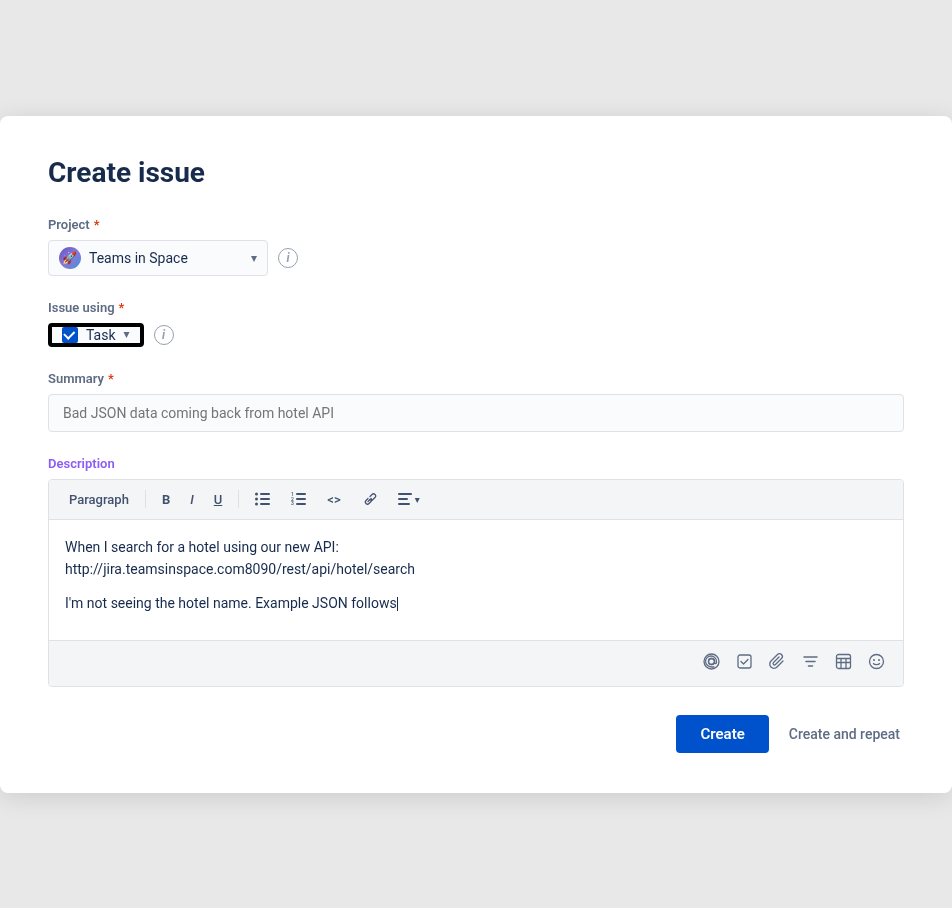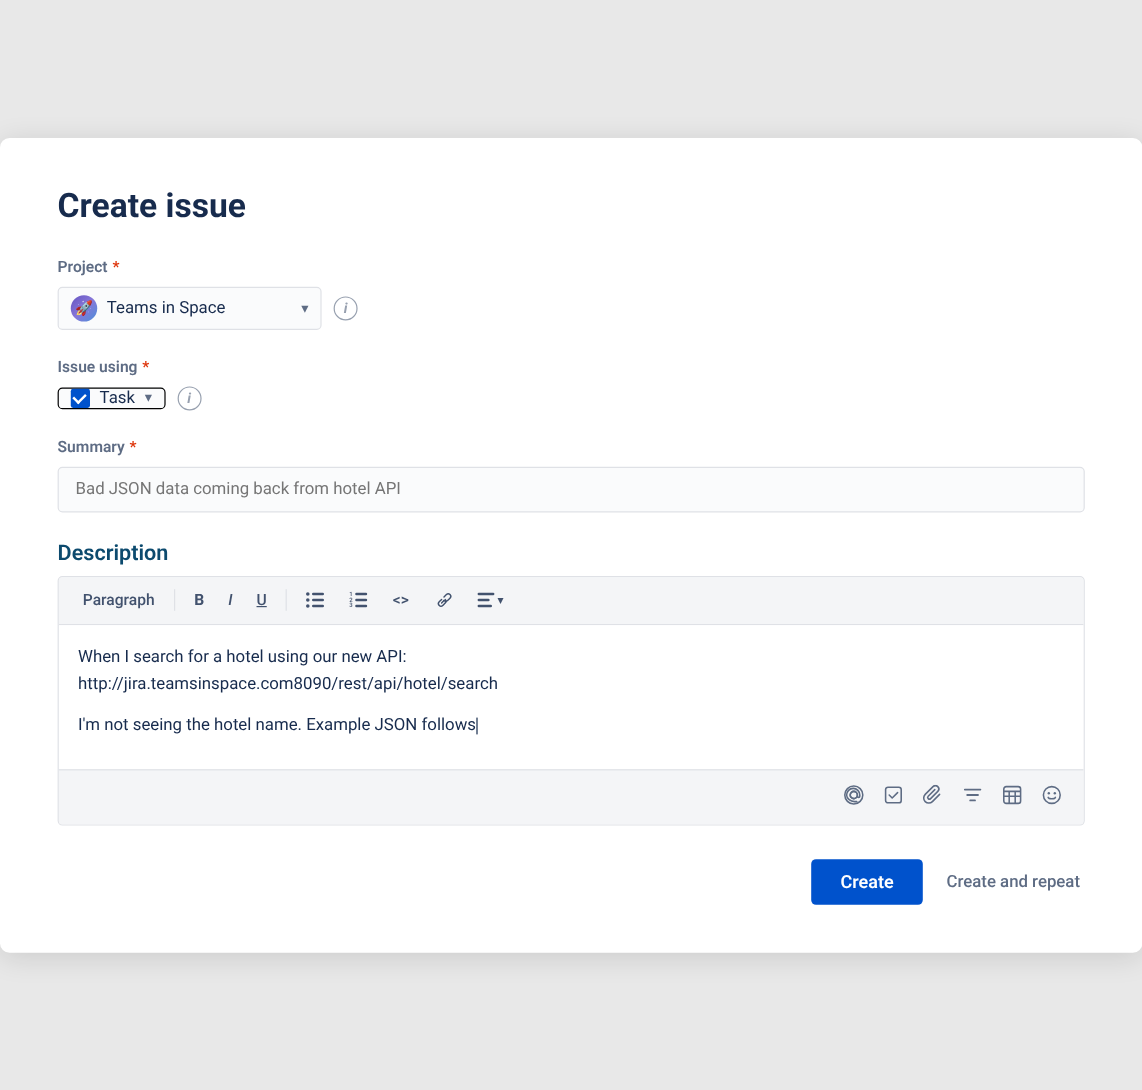--- a/index.html
+++ b/index.html
@@ -89,21 +89,21 @@
       font-size: 12px;
       font-style: italic;
       font-weight: 700;
       cursor: default;
       flex-shrink: 0;
     }
     .issue-type-select {
       display: flex;
       align-items: flex-start;
       gap: 8px;
-      border: 1px solid #000000;
+      border: 4px solid #000000;
       border-radius: 4px;
       padding: 0 10px;
       background: #fafbfc;
       cursor: pointer;
     }
     .task-checkbox {
       width: 16px;
       height: 16px;
       background: #0052cc;
       border-radius: 2px;
@@ -130,23 +130,23 @@
       border: 1px solid #dfe1e6;
       border-radius: 4px;
       padding: 10px 14px;
       font-size: 14px;
       color: #97a0af;
       background: #fafbfc;
       outline: none;
       font-family: inherit;
     }
     .description-label {
-      font-size: 18px;
+      font-size: 13px;
       font-weight: 600;
-      color: #0c4a6e;
+      color: #8b5cf6;
       margin-bottom: 8px;
     }
     .editor-container {
       border: 1px solid #dfe1e6;
       border-radius: 4px;
       background: #fafbfc;
       overflow: hidden;
     }
     .editor-toolbar {
       display: flex;

